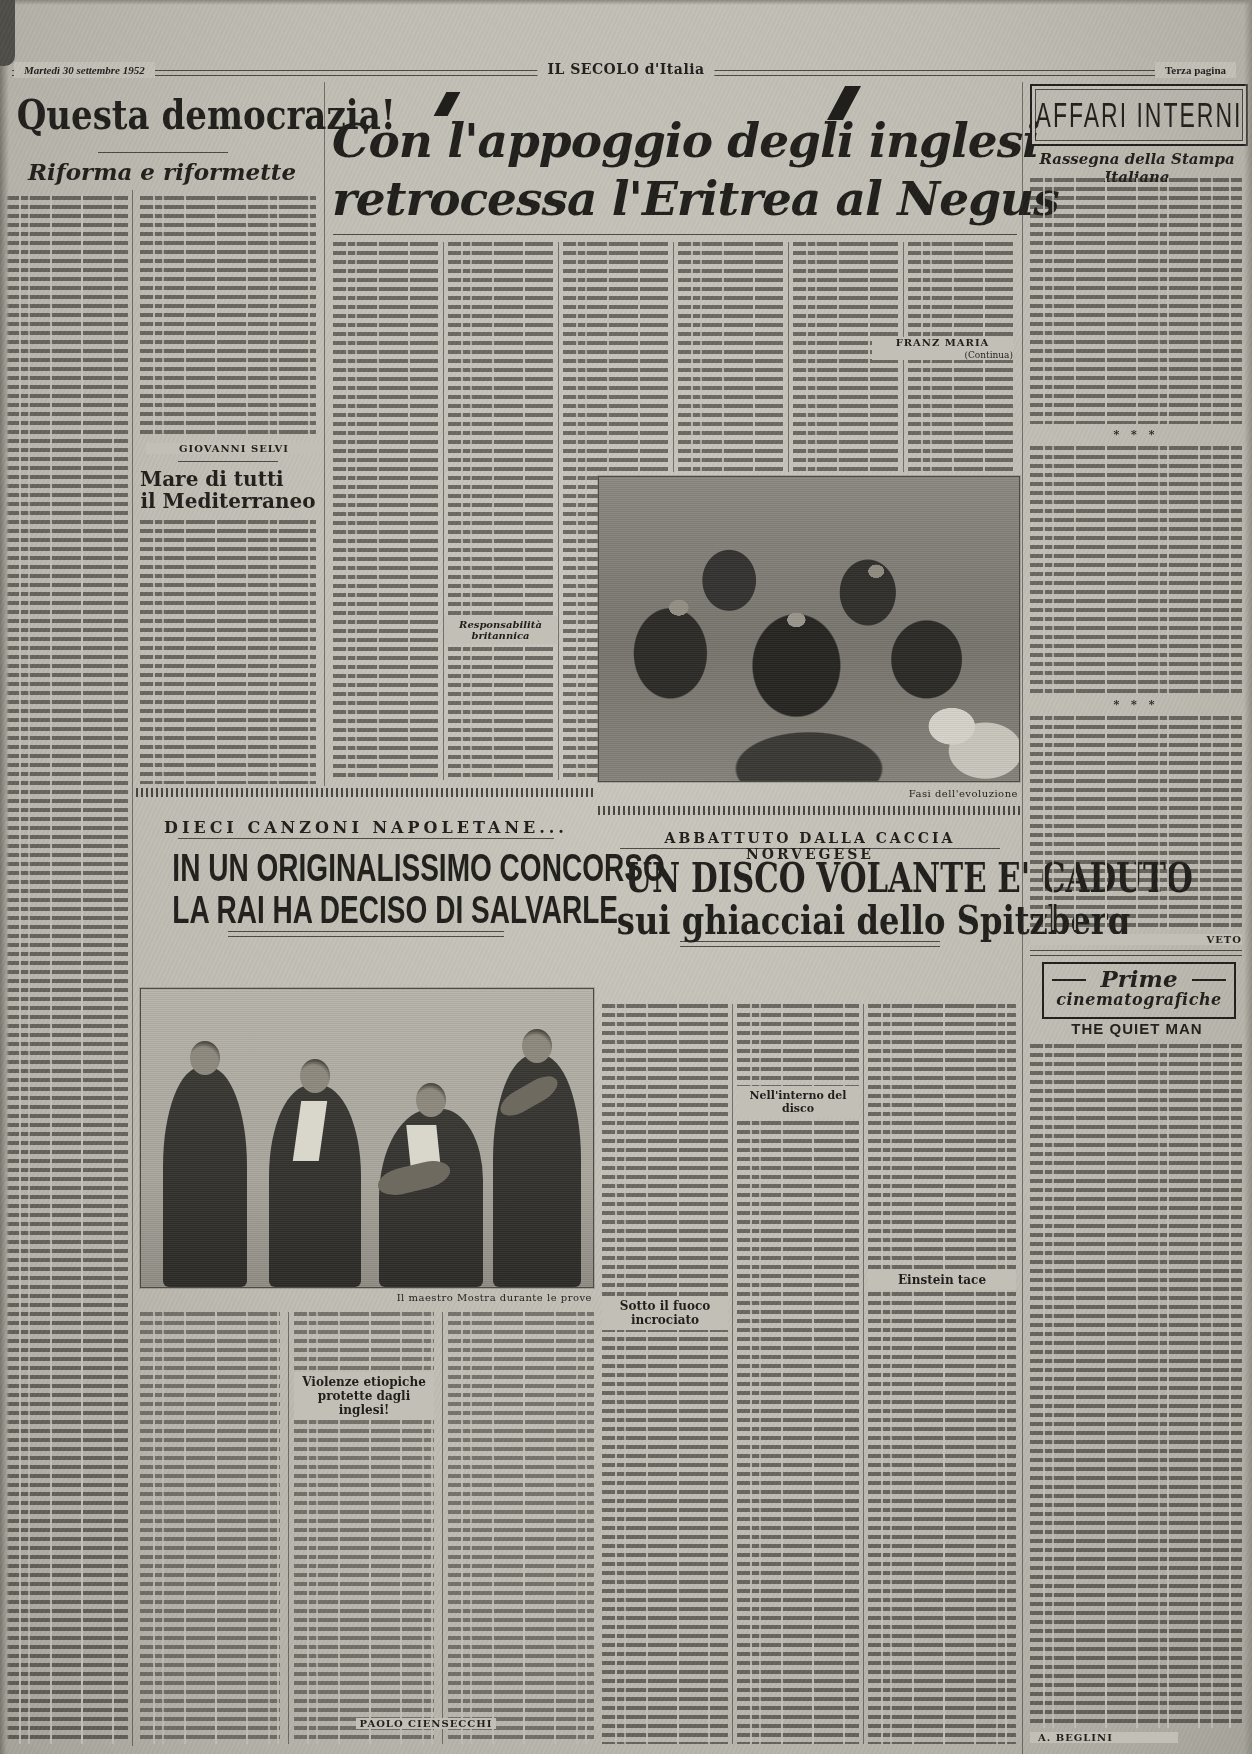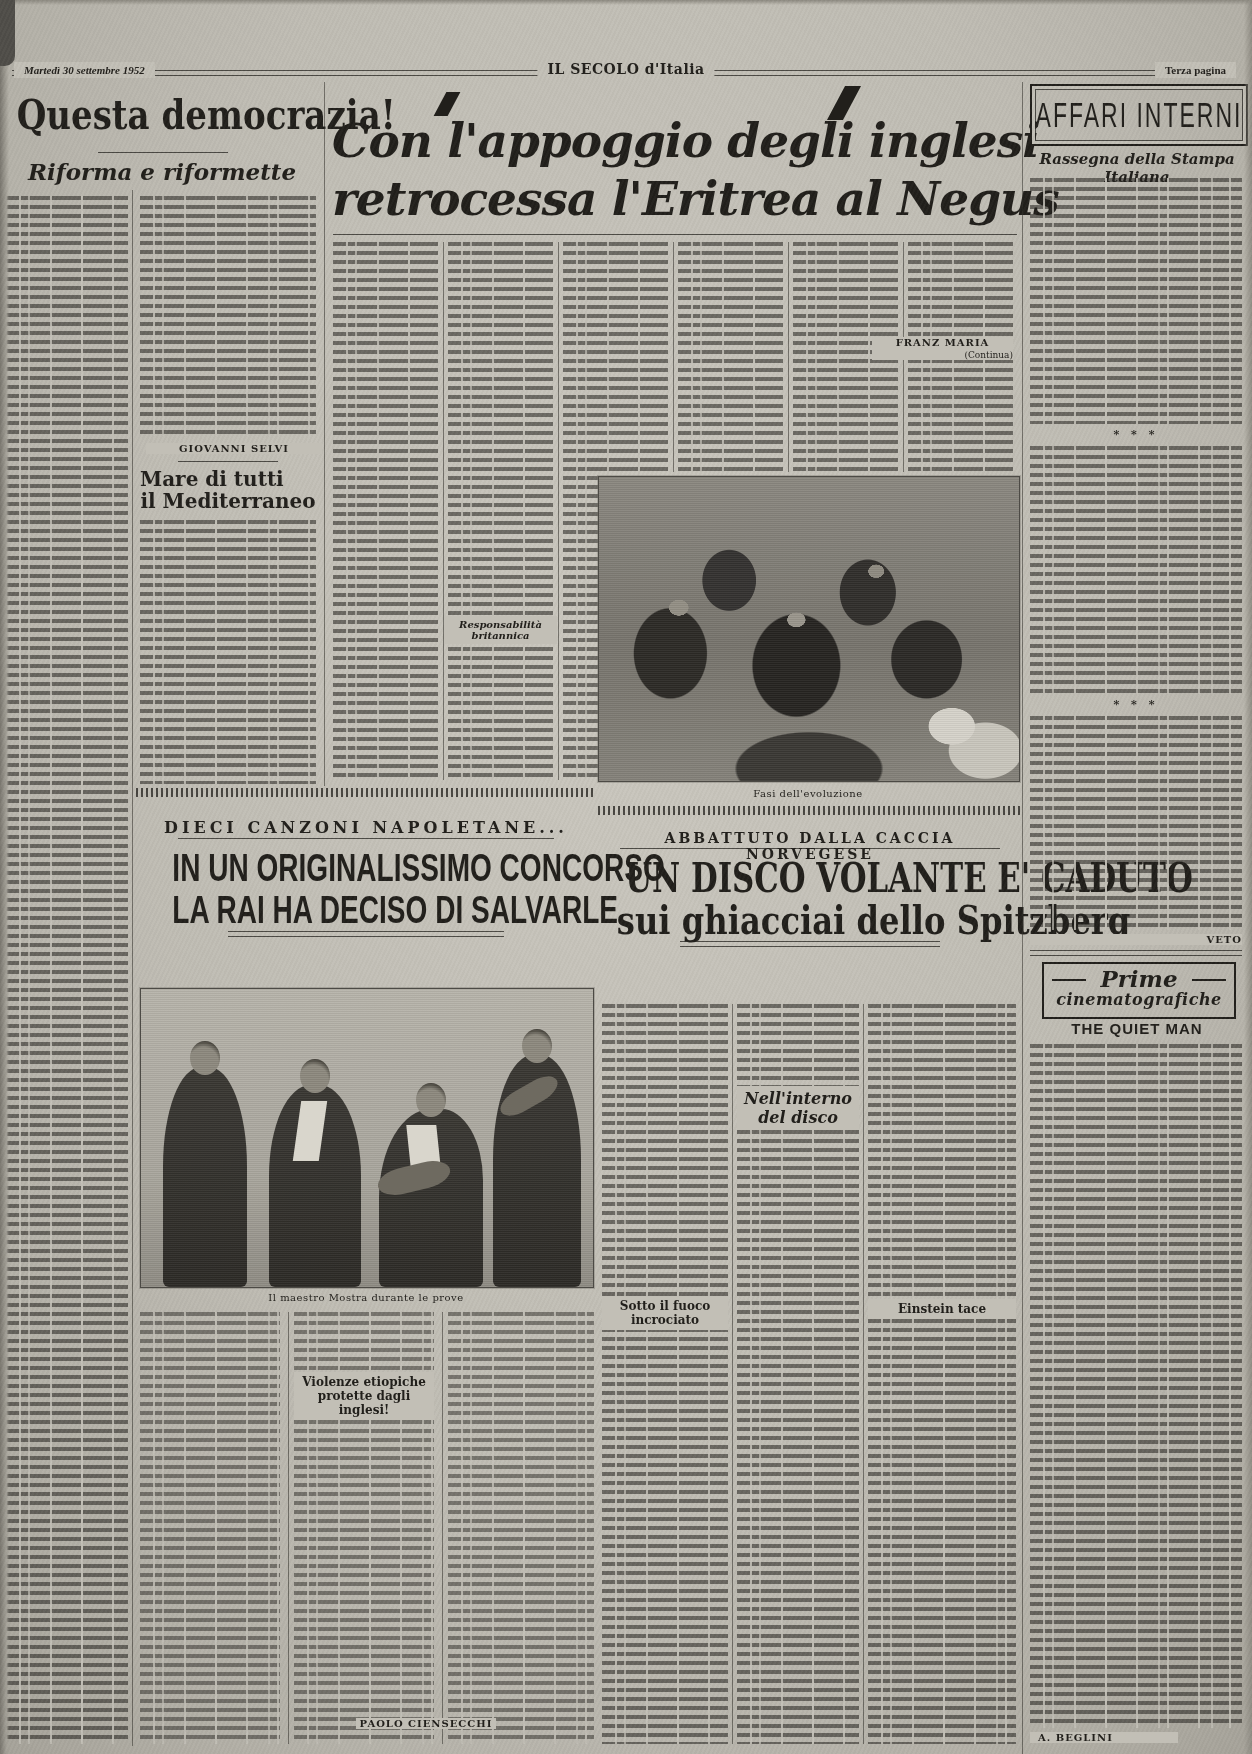--- a/index.html
+++ b/index.html
@@ -41,21 +41,21 @@
   .mast-txt{background:var(--paper);padding:0 10px;line-height:16px;}
   .mast-date{font-family:"Liberation Serif",serif;font-weight:bold;font-style:italic;font-size:11px;}
   .mast-title{font-weight:bold;font-size:14px;letter-spacing:.5px;}
   .mast-page{font-family:"Liberation Serif",serif;font-weight:bold;font-size:11px;}
   
   .hl-serif{font-weight:bold;text-align:center;white-space:nowrap;}
   .cond{display:block;transform:scale(.85,1.18);transform-origin:center top;white-space:nowrap;text-align:center;}
   .kicker{font-weight:bold;text-align:center;letter-spacing:4px;font-size:16px;}
   .crosshead{position:absolute;background:var(--paper);text-align:center;font-weight:bold;z-index:3;}
   .byline{position:absolute;background:var(--paper);text-align:center;font-weight:bold;letter-spacing:1px;z-index:3;font-size:10px;}
-  .caption{position:absolute;text-align:center;font-size:10px;letter-spacing:.5px;z-index:3;}
+  .caption{position:absolute;text-align:right;font-size:10px;letter-spacing:.5px;z-index:3;}
   .standfirst{position:absolute;text-align:center;z-index:2;}
   
   .photo{position:absolute;z-index:2;border:1px solid #4c4a45;box-shadow:0 0 0 1px rgba(120,117,110,.4);}
   .photo::after{content:"";position:absolute;inset:0;
     background:repeating-linear-gradient(0deg, rgba(255,255,255,.05) 0 1px, rgba(0,0,0,.05) 1px 2px);}
   .photo-monkeys{
     background:
       radial-gradient(38px 30px at 84% 82%, #d6d3ca 0 60%, rgba(214,211,202,0) 62%),
       radial-gradient(60px 46px at 92% 90%, #c9c6bd 0 60%, rgba(201,198,189,0) 62%),
       radial-gradient(16px 13px at 19% 43%, #938f85 0 60%, rgba(147,143,133,0) 62%),
@@ -197,23 +197,23 @@
   </div>
   <div class="drule" style="left:680px;top:941px;width:260px;"></div>
 
 
   <div class="gk" style="left:602px;top:1004px;width:126px;height:740px;"></div>
   <div class="gk" style="left:737px;top:1004px;width:122px;height:740px;"></div>
   <div class="gk" style="left:868px;top:1004px;width:148px;height:740px;"></div>
   <div class="vrule" style="left:732px;top:1004px;height:740px;"></div>
   <div class="vrule" style="left:863px;top:1004px;height:740px;"></div>
 
-  <div class="crosshead" style="left:737px;top:1086px;width:122px;font-size:16px;padding:3px 0;font-style:italic;">Nell'interno del disco</div>
+  <div class="crosshead" style="left:737px;top:1086px;width:122px;font-size:11px;padding:3px 0;">Nell'interno del disco</div>
   <div class="crosshead" style="left:602px;top:1296px;width:126px;font-size:12px;padding:3px 0;">Sotto il fuoco incrociato</div>
-  <div class="crosshead" style="left:868px;top:1270px;width:148px;font-size:12px;padding:3px 0;margin-top:29px;">Einstein tace</div>
+  <div class="crosshead" style="left:868px;top:1270px;width:148px;font-size:12px;padding:3px 0;">Einstein tace</div>
 
   <div class="vrule" style="left:1022px;top:82px;height:1672px;"></div>
 
   <div class="box-affari" style="left:1030px;top:84px;width:214px;height:58px;">
     <span style="font-family:'Liberation Sans',sans-serif;font-size:23px;letter-spacing:2px;transform:scaleY(1.5);display:inline-block;">AFFARI INTERNI</span>
   </div>
   <div class="abs" style="left:1028px;top:150px;width:218px;text-align:center;font-weight:bold;font-style:italic;font-size:15px;">Rassegna della Stampa Italiana</div>
 
   <div class="gk" style="left:1030px;top:178px;width:212px;height:246px;"></div>
   <div class="sep-stars" style="left:1030px;top:428px;width:212px;">* * *</div>

